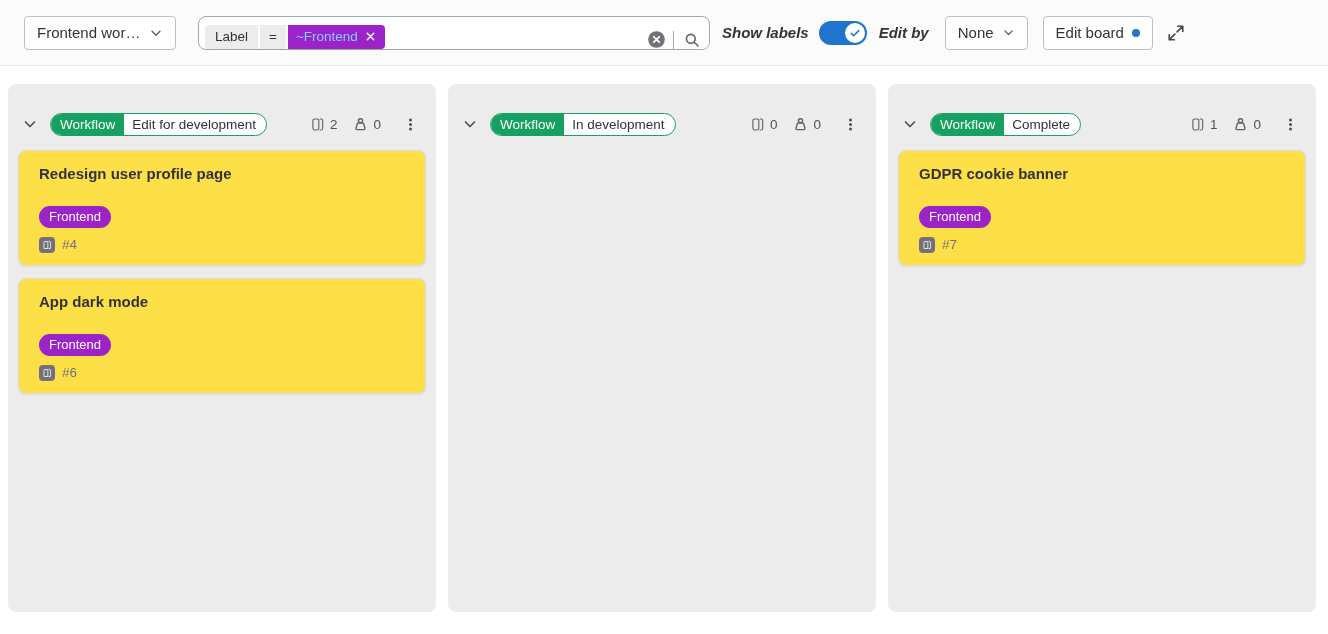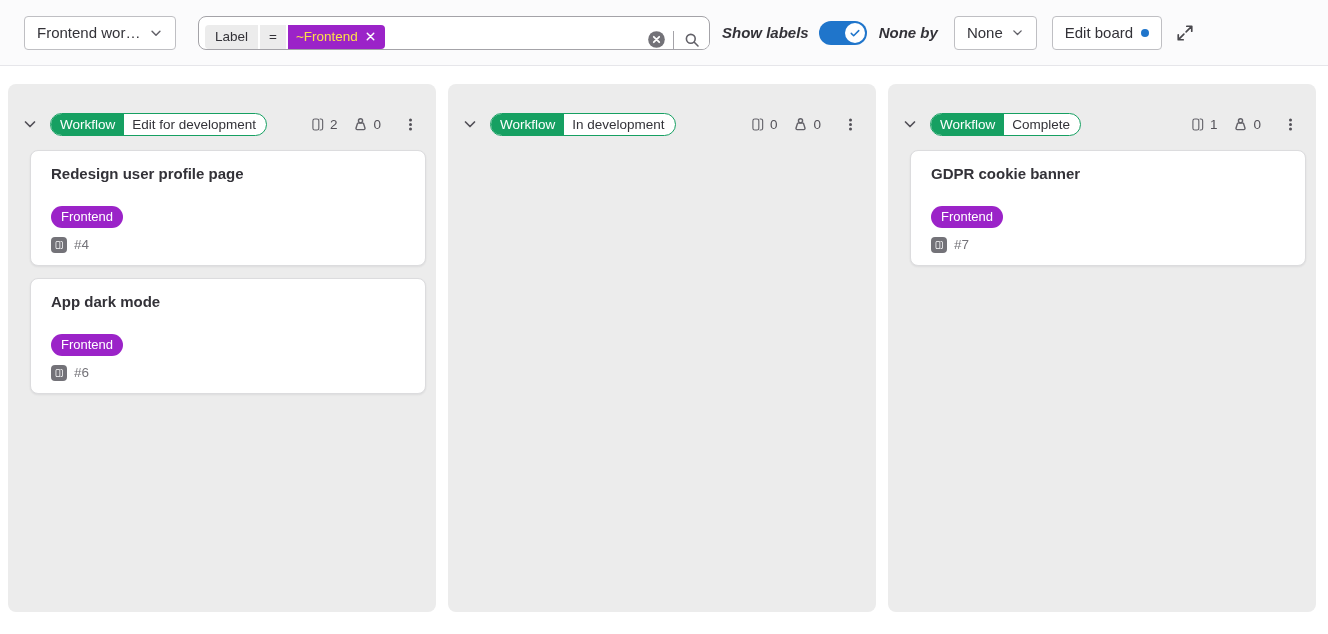--- a/index.html
+++ b/index.html
@@ -41,21 +41,21 @@
   .chev{color:var(--icon-gray);flex:0 0 auto;display:inline-flex;}
   
   .filter-bar{
     display:flex;align-items:flex-end;height:34px;width:512px;margin-left:22px;
     border:1px solid #a4a3a8;border-radius:8px;background:#fff;overflow:hidden;
   }
   .filter-tokens{display:flex;align-items:center;gap:2px;padding:0 6px;flex:1;}
   .tok{display:inline-flex;align-items:center;font-size:13.5px;height:24px;}
   .tok-field{background:#ececec;color:var(--text-dark);padding:0 10px;border-radius:4px 0 0 4px;}
   .tok-op{background:#ececec;color:var(--text-dark);padding:0 9px;}
-  .tok-value{background:var(--label-purple);color:#fde047;padding:0 8px;border-radius:0 4px 4px 0;gap:6px;}
+  .tok-value{background:var(--label-purple);color:#7dd3fc;padding:0 8px;border-radius:0 4px 4px 0;gap:6px;}
   .clear-btn{display:inline-flex;align-items:center;justify-content:center;
     width:34px;background:none;border:none;cursor:pointer;padding:0;}
   .search-seg{display:inline-flex;align-items:center;justify-content:center;
     width:36px;border:none;border-left:1px solid #a4a3a8;background:#fff;cursor:pointer;
     color:var(--icon-gray);}
   .tb-label{font-size:15px;font-weight:700;margin-left:12px;white-space:nowrap;font-style:italic;}
   
   .toggle{
     position:relative;width:48px;height:24px;border-radius:12px;margin-left:10px;
     background:var(--accent-blue);border:none;cursor:pointer;flex:0 0 auto;
@@ -85,22 +85,22 @@
     border-radius:999px;background:#fff;overflow:hidden;font-size:13.5px;margin-left:2px;
   }
   .pill-scope{background:var(--scoped-green);color:#fff;padding:3px 9px;}
   .pill-name{color:var(--text-dark);padding:3px 10px 3px 8px;white-space:nowrap;}
   .hdr-spacer{flex:1;}
   .count{display:inline-flex;align-items:center;gap:5px;color:#535158;font-size:13.5px;margin-left:10px;}
   .count svg{color:var(--icon-gray);}
   .ellipsis-btn{margin-left:12px;color:#535158;}
   .cards{padding:6px 10px;display:flex;flex-direction:column;gap:12px;overflow:hidden;flex:1;}
   .card{
-    background:#ffffff;border:1px solid var(--card-border);border-radius:8px;
-    padding:14px 20px 12px;box-shadow:0 1px 2px rgba(31,30,36,.08);cursor:pointer;margin-left:12px;
+    background:#fde047;border:1px solid var(--card-border);border-radius:8px;
+    padding:14px 20px 12px;box-shadow:0 1px 2px rgba(31,30,36,.08);cursor:pointer;
   }
   .card-title{margin:0 0 22px;font-size:15px;font-weight:700;color:var(--text-dark);line-height:1.25;}
   .label-chip{
     display:inline-flex;align-items:center;height:22px;padding:0 10px;border-radius:11px;
     background:var(--label-purple);color:#fff;font-size:13px;cursor:pointer;
   }
   .card-footer{display:flex;align-items:center;gap:7px;margin-top:9px;color:var(--text-gray);font-size:13.5px;}
   .type-icon{
     width:16px;height:16px;border-radius:4px;background:var(--text-gray);
     display:inline-flex;align-items:center;justify-content:center;flex:0 0 auto;
@@ -147,21 +147,21 @@
 
   <span class="tb-label">Show labels</span>
   <button class="toggle">
     <span class="knob">
       <svg width="12" height="12" viewBox="0 0 16 16">
           <path d="M3 8.5l3.2 3.2L13 4.8" fill="none" stroke="#1f75cb" stroke-width="2" stroke-linecap="round" stroke-linejoin="round"></path>
         </svg>
     </span>
   </button>
 
-  <span class="tb-label">None by</span>
+  <span class="tb-label">Edit by</span>
   <button class="btn group-by-dd">
     <span>None</span>
     <span class="chev">
       <svg width="13" height="13" viewBox="0 0 16 16">
           <path d="M3.5 6l4.5 4.5L12.5 6" fill="none" stroke="currentColor" stroke-width="1.7" stroke-linecap="round" stroke-linejoin="round"></path>
         </svg>
     </span>
   </button>
 
   <button class="btn edit-board">

